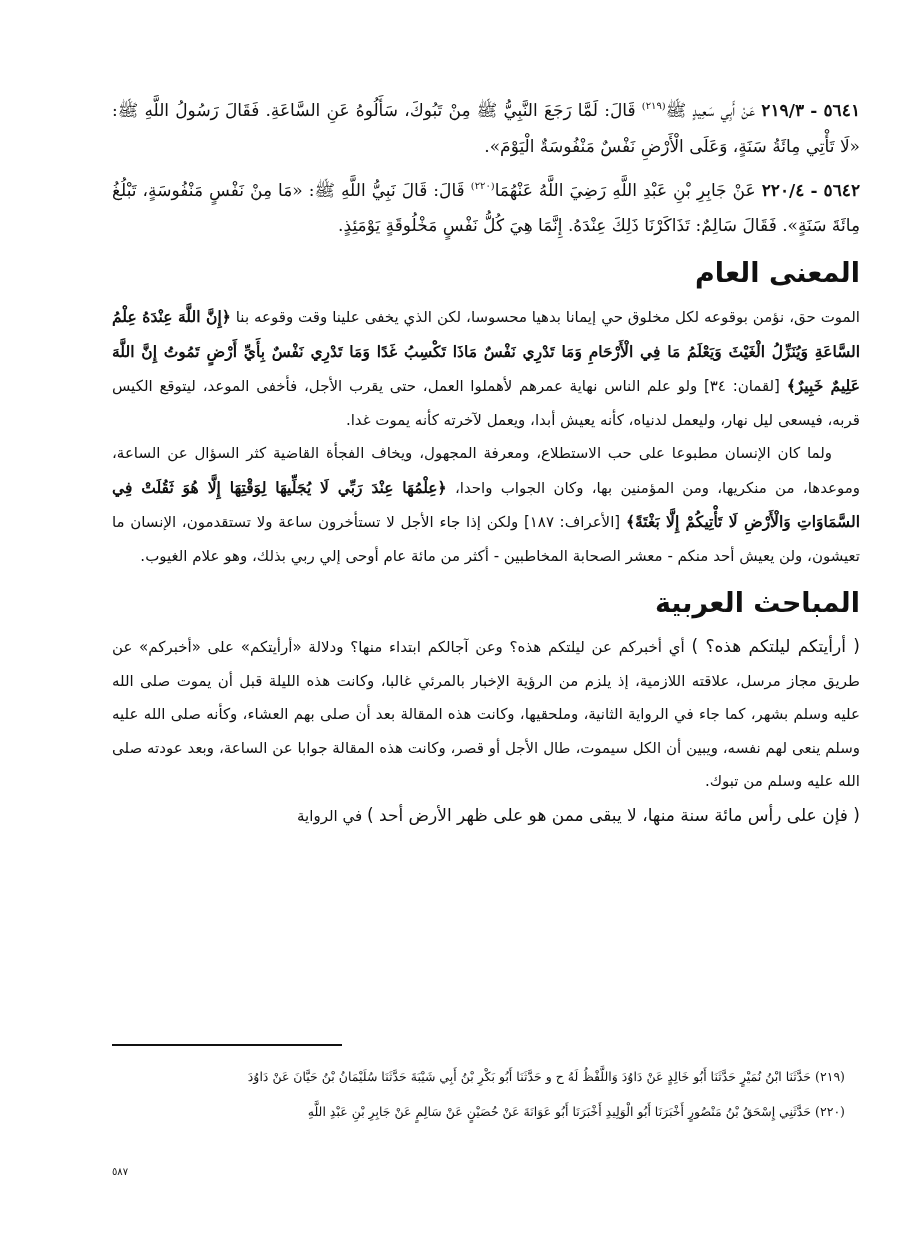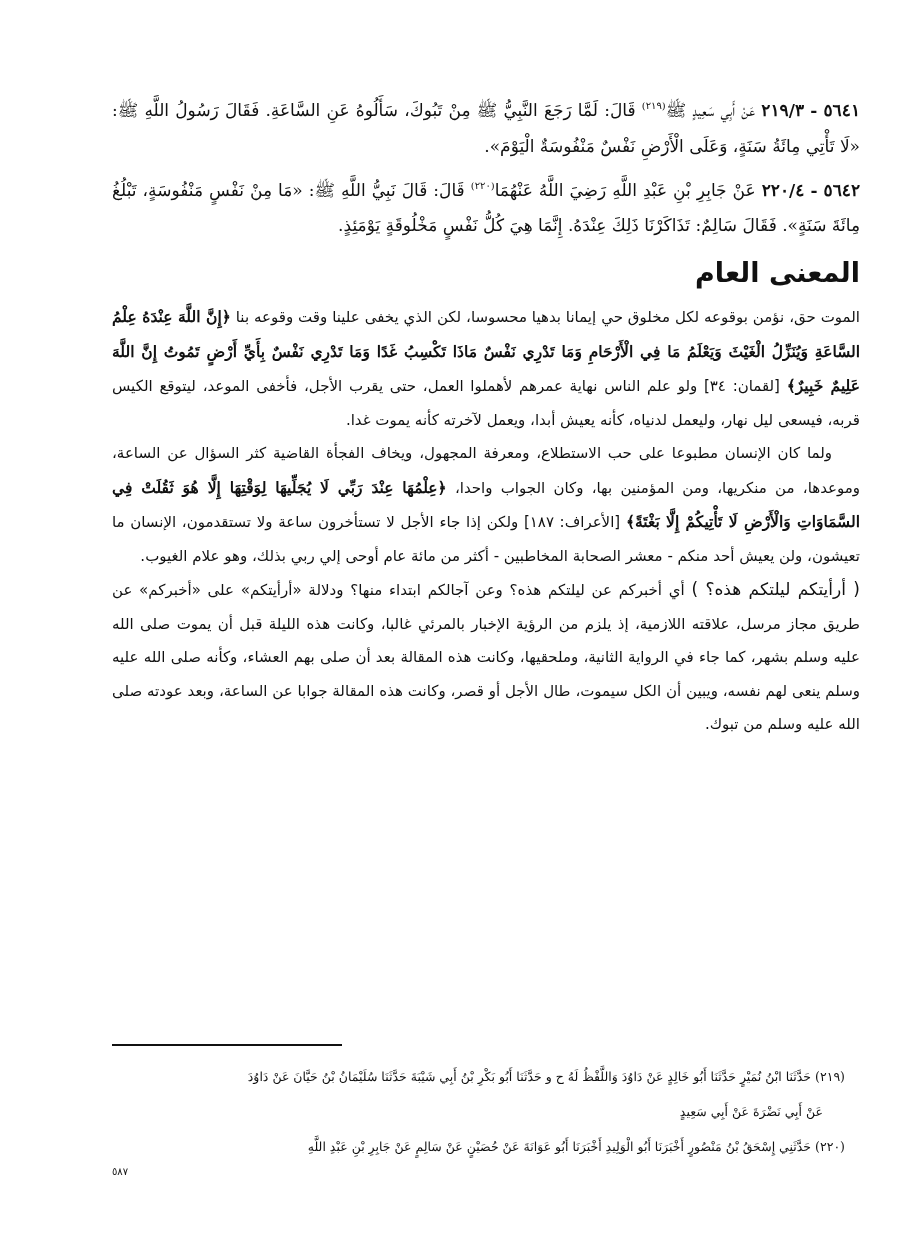--- a/index.html
+++ b/index.html
@@ -68,35 +68,39 @@
     <span>ولو علم الناس نهاية عمرهم لأهملوا العمل، حتى يقرب الأجل، فأخفى الموعد، ليتوقع الكيس قربه، فيسعى ليل نهار، وليعمل لدنياه، كأنه يعيش أبدا، ويعمل لآخرته كأنه يموت غدا.</span>
   </p>
 
   <p class="prose indent">
     <span>ولما كان الإنسان مطبوعا على حب الاستطلاع، ومعرفة المجهول، ويخاف الفجأة القاضية كثر السؤال عن الساعة، وموعدها، من منكريها، ومن المؤمنين بها، وكان الجواب واحدا،</span>
     <span class="quran">﴿عِلْمُهَا عِنْدَ رَبِّي لَا يُجَلِّيهَا لِوَقْتِهَا إِلَّا هُوَ ثَقُلَتْ فِي السَّمَاوَاتِ وَالْأَرْضِ لَا تَأْتِيكُمْ إِلَّا بَغْتَةً﴾</span>
     <span>[الأعراف: ١٨٧]</span>
     <span>ولكن إذا جاء الأجل لا تستأخرون ساعة ولا تستقدمون، الإنسان ما تعيشون، ولن يعيش أحد منكم - معشر الصحابة المخاطبين - أكثر من مائة عام أوحى إلي ربي بذلك، وهو علام الغيوب.</span>
   </p>
 
+  <h2 class="heading">المباحث العربية</h2>
 
   <p class="prose">
     <span class="lemma">( أرأيتكم ليلتكم هذه؟ )</span>
     <span>أي أخبركم عن ليلتكم هذه؟ وعن آجالكم ابتداء منها؟ ودلالة «أرأيتكم» على «أخبركم» عن طريق مجاز مرسل، علاقته اللازمية، إذ يلزم من الرؤية الإخبار بالمرئي غالبا، وكانت هذه الليلة قبل أن يموت صلى الله عليه وسلم بشهر، كما جاء في الرواية الثانية، وملحقيها، وكانت هذه المقالة بعد أن صلى بهم العشاء، وكأنه صلى الله عليه وسلم ينعى لهم نفسه، ويبين أن الكل سيموت، طال الأجل أو قصر، وكانت هذه المقالة جوابا عن الساعة، وبعد عودته صلى الله عليه وسلم من تبوك.</span>
   </p>
 
+  <p class="prose">
+    <span class="lemma">( فإن على رأس مائة سنة منها، لا يبقى ممن هو على ظهر الأرض أحد )</span>
+    <span>في الرواية</span>
+  </p>
 </div>
 
 <div class="rule"></div>
 
 <div class="footnotes">
   <p>
     <span>(٢١٩)</span>
     <span>حَدَّثَنَا ابْنُ نُمَيْرٍ حَدَّثَنَا أَبُو خَالِدٍ عَنْ دَاوُدَ وَاللَّفْظُ لَهُ ح و حَدَّثَنَا أَبُو بَكْرِ بْنُ أَبِي شَيْبَةَ حَدَّثَنَا سُلَيْمَانُ بْنُ حَيَّانَ عَنْ دَاوُدَ</span>
   </p>
-  <p class="cont">عَنْ أَبِي نَضْرَةَ عَنْ أَبِي سَعِيدٍ</p>
   <p>
     <span>(٢٢٠)</span>
     <span>حَدَّثَنِي إِسْحَقُ بْنُ مَنْصُورٍ أَخْبَرَنَا أَبُو الْوَلِيدِ أَخْبَرَنَا أَبُو عَوَانَةَ عَنْ حُصَيْنٍ عَنْ سَالِمٍ عَنْ جَابِرِ بْنِ عَبْدِ اللَّهِ</span>
   </p>
 </div>
 
 <div class="pagenum">٥٨٧</div>
 
 </body></html>

